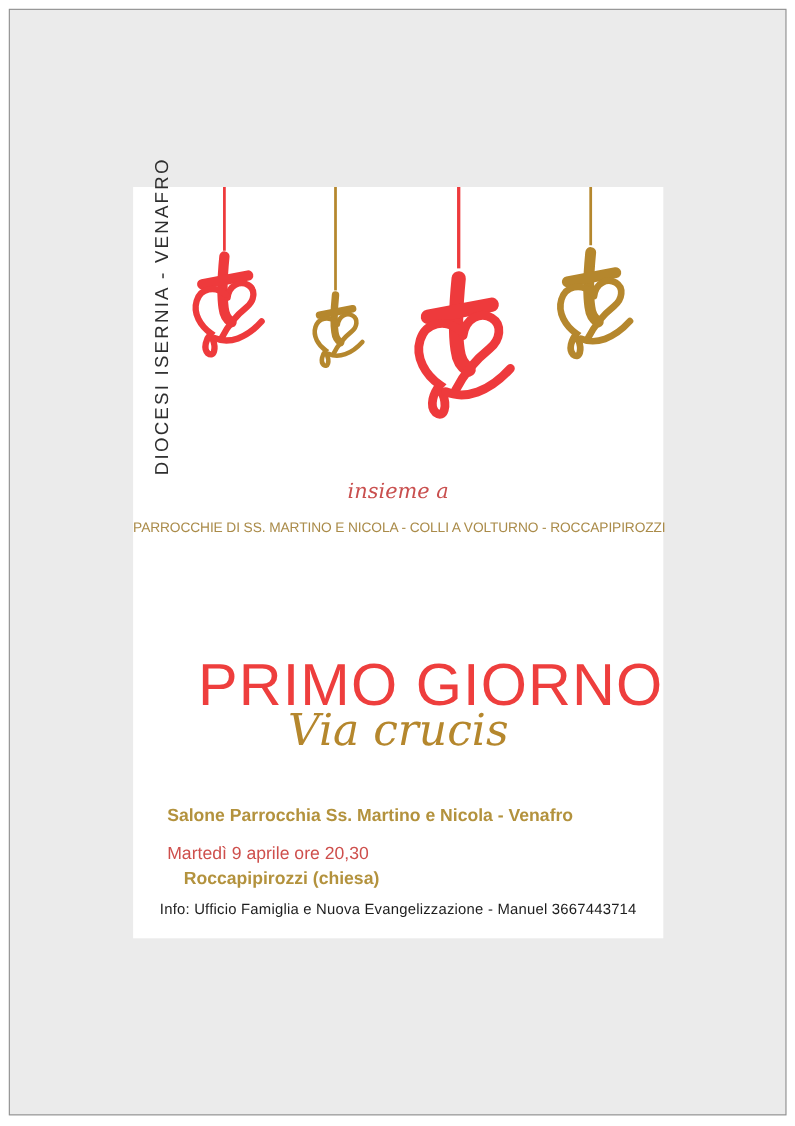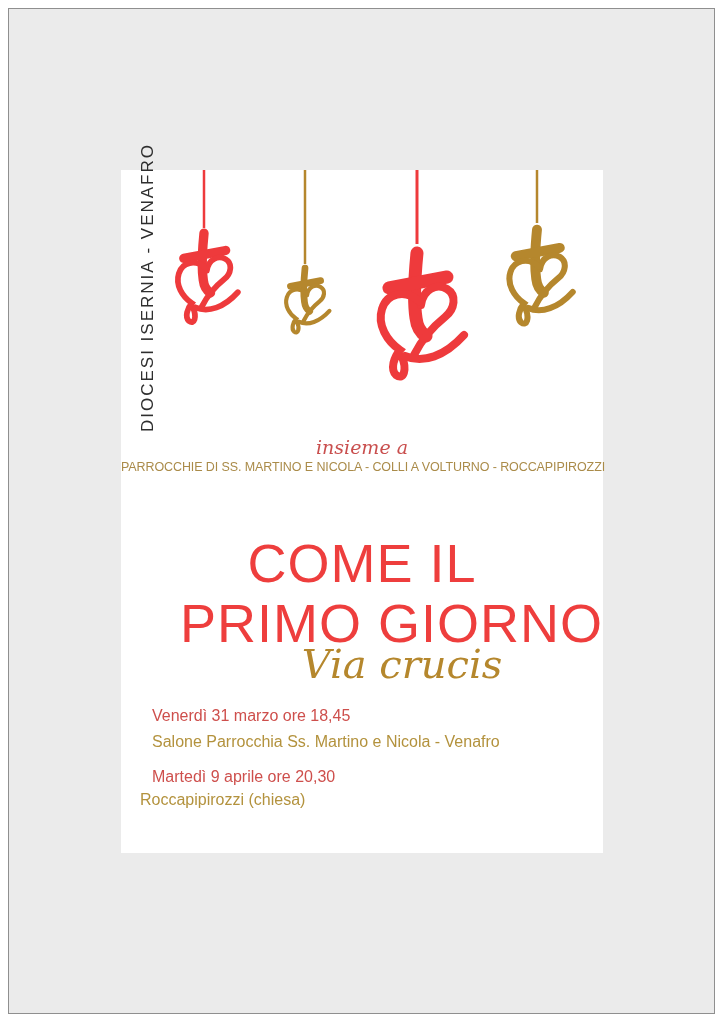--- a/index.html
+++ b/index.html
@@ -26,42 +26,41 @@
     transform:rotate(-90deg);
     text-align:center;
     font-size:17px;letter-spacing:2px;
     color:var(--side-label-color,#2e2e2e);
     white-space:nowrap;
   }
   .centered{position:absolute;left:0;width:100%;text-align:center;white-space:nowrap;line-height:1;}
   .organizer{top:246px;font-size:17px;letter-spacing:1px;color:var(--text-gold,#aa8b49);}
   .script{font-family:"DejaVu Serif", serif;font-style:italic;color:var(--script-red,#c94f4e);}
   .together{top:268px;font-size:19px;text-align:center;}
-  .parishes{top:291px;font-size:12.5px;letter-spacing:-0.1px;color:var(--text-gold,#aa8b49);text-align:right;}
+  .parishes{top:304px;font-size:12.5px;letter-spacing:-0.1px;color:var(--text-gold,#aa8b49);text-align:right;}
   .present{top:312px;font-size:22px;}
   .title{
     color:var(--title-red,#ee3e3d);
     font-weight:300;
     font-size:54px;
     letter-spacing:1px;
   }
   .title1{top:366px;}
   .title2{top:426px;text-align:right;}
   .subtitle{
     top:474px;font-size:40px;
     color:var(--ornament-gold,#b5872d);
-    margin-left:40px;
   }
   .detail-line{position:absolute;white-space:nowrap;line-height:1;font-size:16px;}
   .d-red{color:var(--detail-red,#ce4f4c);}
-  .d-gold{color:var(--detail-gold,#b3923d);}
+  .d-gold{color:var(--detail-gold,#b3923d);font-weight:bold;}
   .ev1-date{top:538px;left:31px;}
   .ev1-loc{top:564px;left:31px;}
   .ev2-date{top:599px;left:31px;}
-  .ev2-loc{top:622px;left:19px;}
+  .ev2-loc{top:622px;left:46px;}
   .info-line{
     top:650px;font-size:13.5px;
     color:var(--info-black,#1d1d1d);
     letter-spacing:0.2px;
   }
 </style>
 </head>
 <body>
 
 <div class="mat">
@@ -97,29 +96,28 @@
     </svg>
 
     <div class="side-label">DIOCESI ISERNIA - VENAFRO</div>
 
 
     <div class="centered script together">insieme a</div>
 
     <div class="centered parishes">PARROCCHIE DI SS. MARTINO E NICOLA - COLLI A VOLTURNO - ROCCAPIPIROZZI</div>
 
 
-    <div class="centered title title1">COME IL</div>
 
     <div class="centered title title2">PRIMO GIORNO</div>
 
     <div class="centered script subtitle">Via crucis</div>
 
-    <div class="detail-line d-red ev1-date">Venerdì 31 marzo ore 18,45</div>
 
     <div class="detail-line d-gold ev1-loc">Salone Parrocchia Ss. Martino e Nicola - Venafro</div>
 
     <div class="detail-line d-red ev2-date">Martedì 9 aprile ore 20,30</div>
 
     <div class="detail-line d-gold ev2-loc">Roccapipirozzi (chiesa)</div>
 
+    <div class="centered info-line">Info:  Ufficio Famiglia e Nuova Evangelizzazione - Manuel 3667443714</div>
 
   </div>
 </div>
 
 </body></html>

